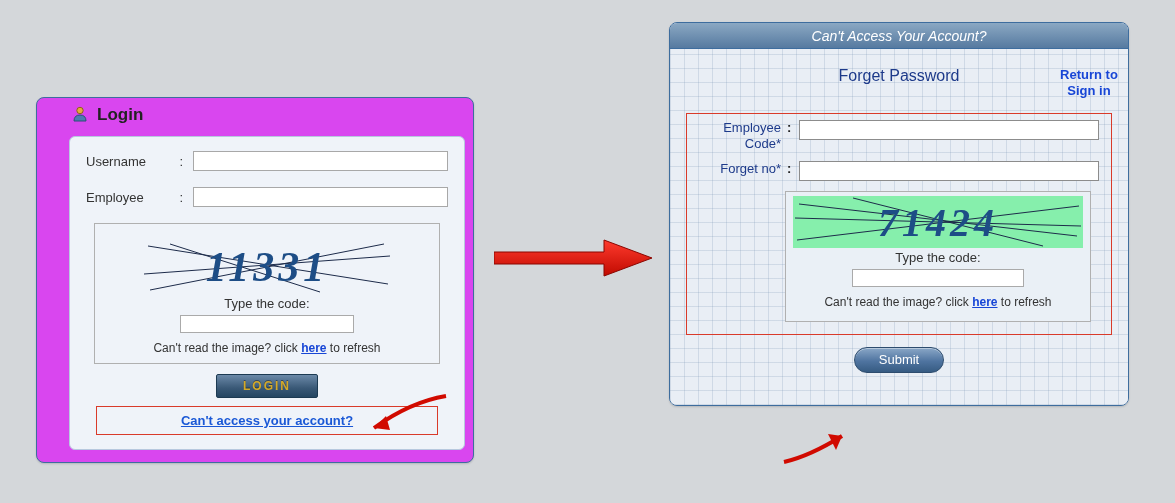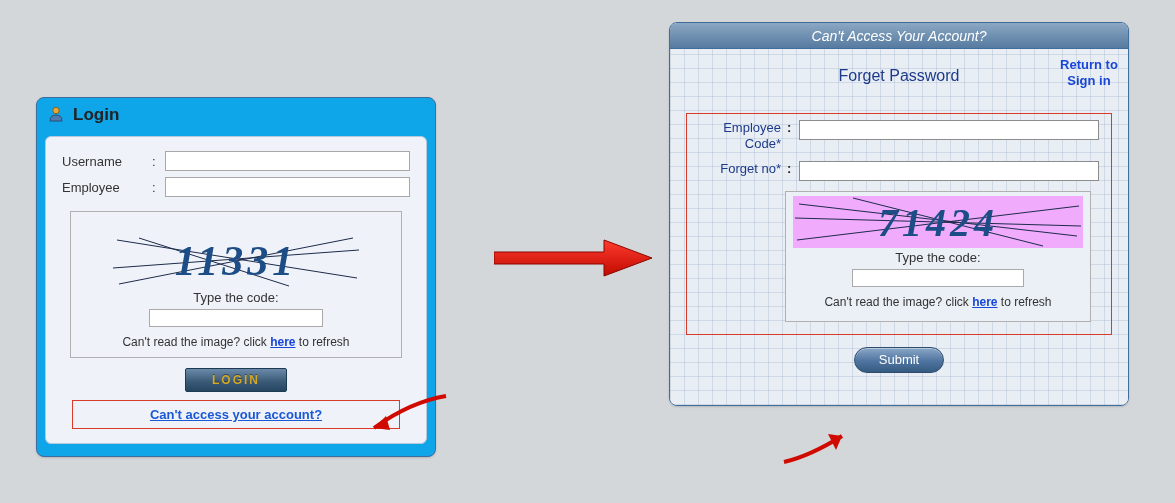--- a/index.html
+++ b/index.html
@@ -14,25 +14,26 @@
     color: #333;
     position: relative;
     overflow: hidden;
   }
 
   
   .login-panel {
     position: absolute;
     top: 97px;
     left: 36px;
-    width: 400px;
+    width: 438px;
     border: 1px solid #3e6d9e;
     border-radius: 8px;
-    background: #0ea5e9;
+    background: #d946ef;
     box-shadow: 0 1px 2px rgba(0,0,0,0.15);
+    padding-left: 24px;
   }
   .login-header {
     height: 34px;
     padding: 6px 10px;
     display: flex;
     align-items: center;
     gap: 8px;
   }
   .login-header .title {
     font-weight: bold;
@@ -43,21 +44,21 @@
     margin: 4px 8px 12px 8px;
     background: #eff3f9;
     border: 1px solid #b7c8de;
     border-radius: 6px;
     padding: 14px 16px 12px 16px;
   }
   .field-row {
     display: flex;
     align-items: center;
     gap: 8px;
-    margin-bottom: 6px;
+    margin-bottom: 16px;
   }
   .field-row label {
     width: 90px;
     color: #333;
   }
   .field-row .colon { width: 6px; color:#333; }
   .field-row input {
     width: 268px;
     height: 20px;
     border: 1px solid #a8a8a8;
@@ -68,21 +69,21 @@
   .captcha-box1 {
     margin: 14px 8px 8px 8px;
     border: 1px solid #b0b0b0;
     background: #eff3f9;
     padding: 6px 4px 8px 4px;
     text-align: center;
   }
   .captcha-img1 {
     width: 254px;
     height: 54px;
-    margin: 16px auto 2px auto;
+    margin: 10px auto 2px auto;
     background: #eff3f9;
     position: relative;
   }
   .captcha-img1 .digits {
     font-family: Georgia, "Times New Roman", serif;
     font-size: 42px;
     font-weight: 900;
     font-style: italic;
     color: #1d4d86;
     letter-spacing: 4px;
@@ -176,21 +177,21 @@
   }
   .forgot-title {
     text-align: center;
     color: #1d3a8a;
     font-weight: normal;
     font-size: 16px;
     margin-bottom: 28px;
   }
   .return-link {
     position: absolute;
-    top: 8px; right: 10px;
+    top: 18px; right: 10px;
     width: 58px;
     text-align: center;
     color: #1846d6;
     font-size: 13px;
     font-weight: bold;
     line-height: 1.2;
     cursor: pointer;
   }
   .red-outline {
     border: 1px solid #d93a2a;
@@ -233,21 +234,21 @@
     border: 1px solid #b0b0b0;
     background: #eaf0f6;
     padding: 4px 4px 10px 4px;
     text-align:center;
   }
   .captcha-img2 {
     width: 290px;
     height: 52px;
     margin: 0 auto 2px auto;
     position: relative;
-    background: #f0abfc;
+    background: #86efac;
   }
   .captcha-img2 .digits {
     font-family: Georgia, "Times New Roman", serif;
     font-size: 40px;
     font-weight: 900;
     font-style: italic;
     color: #1d4d86;
     letter-spacing: 4px;
     position: absolute;
     top: 50%; left: 50%;

